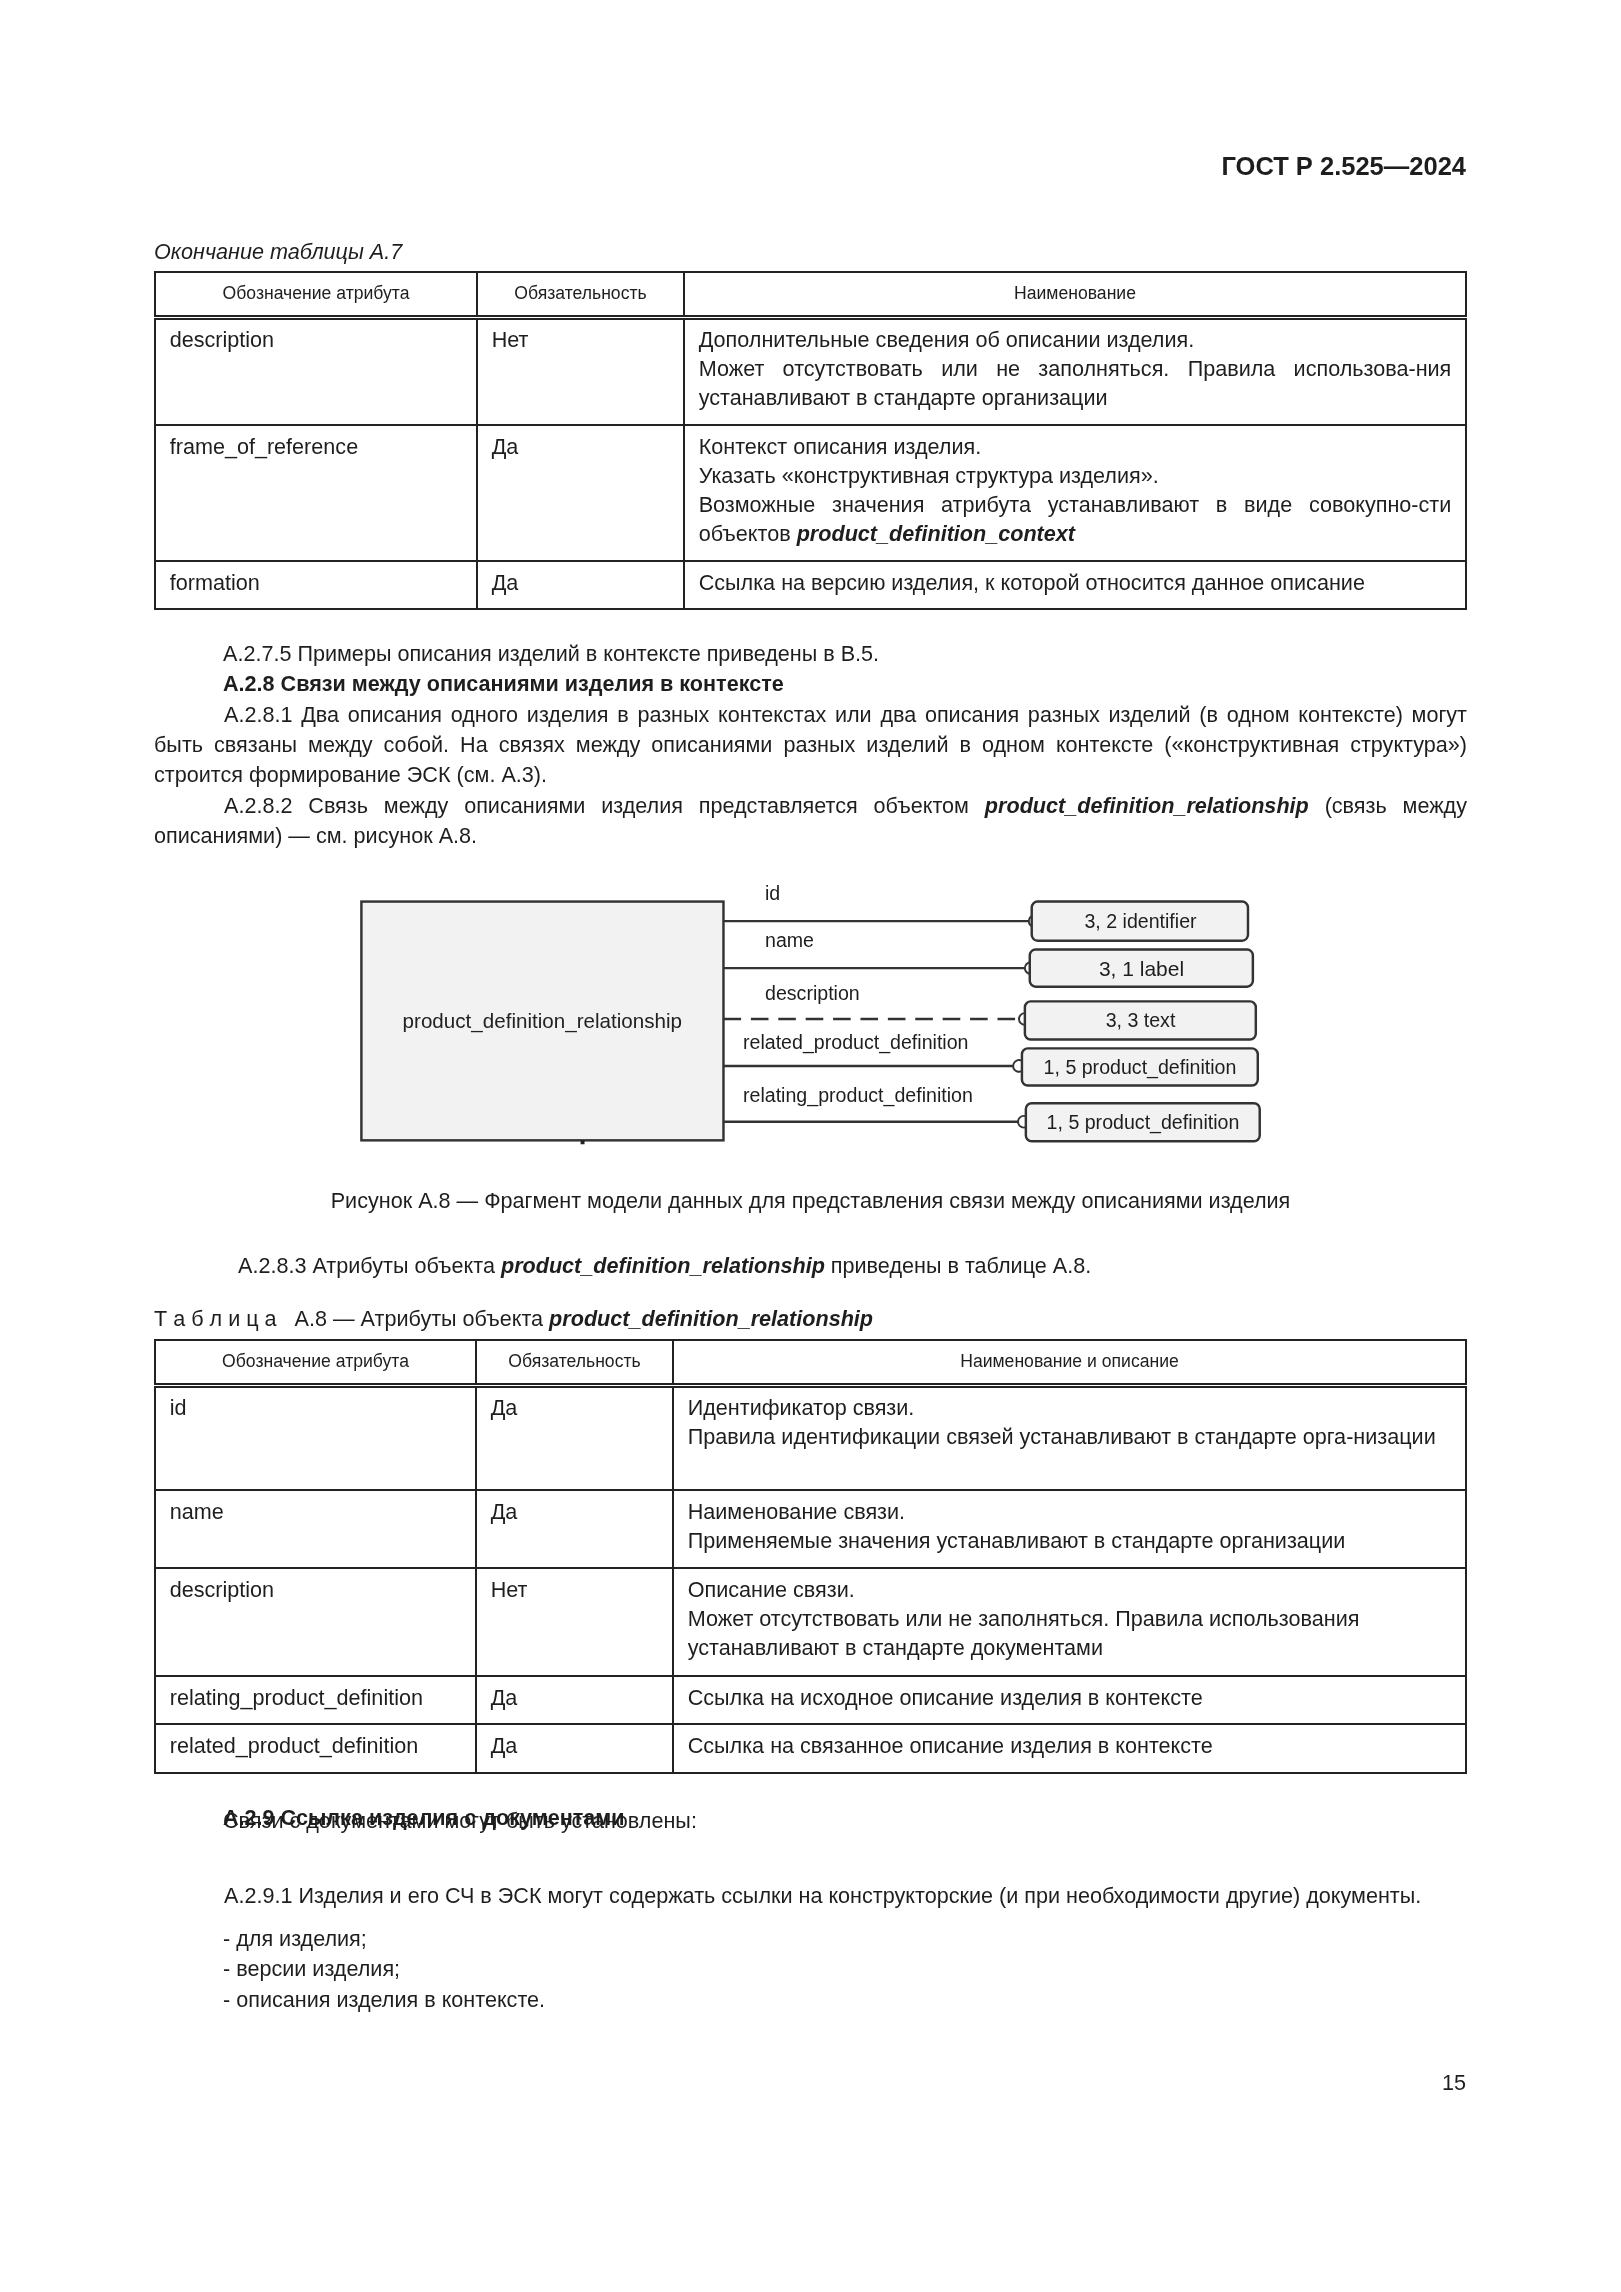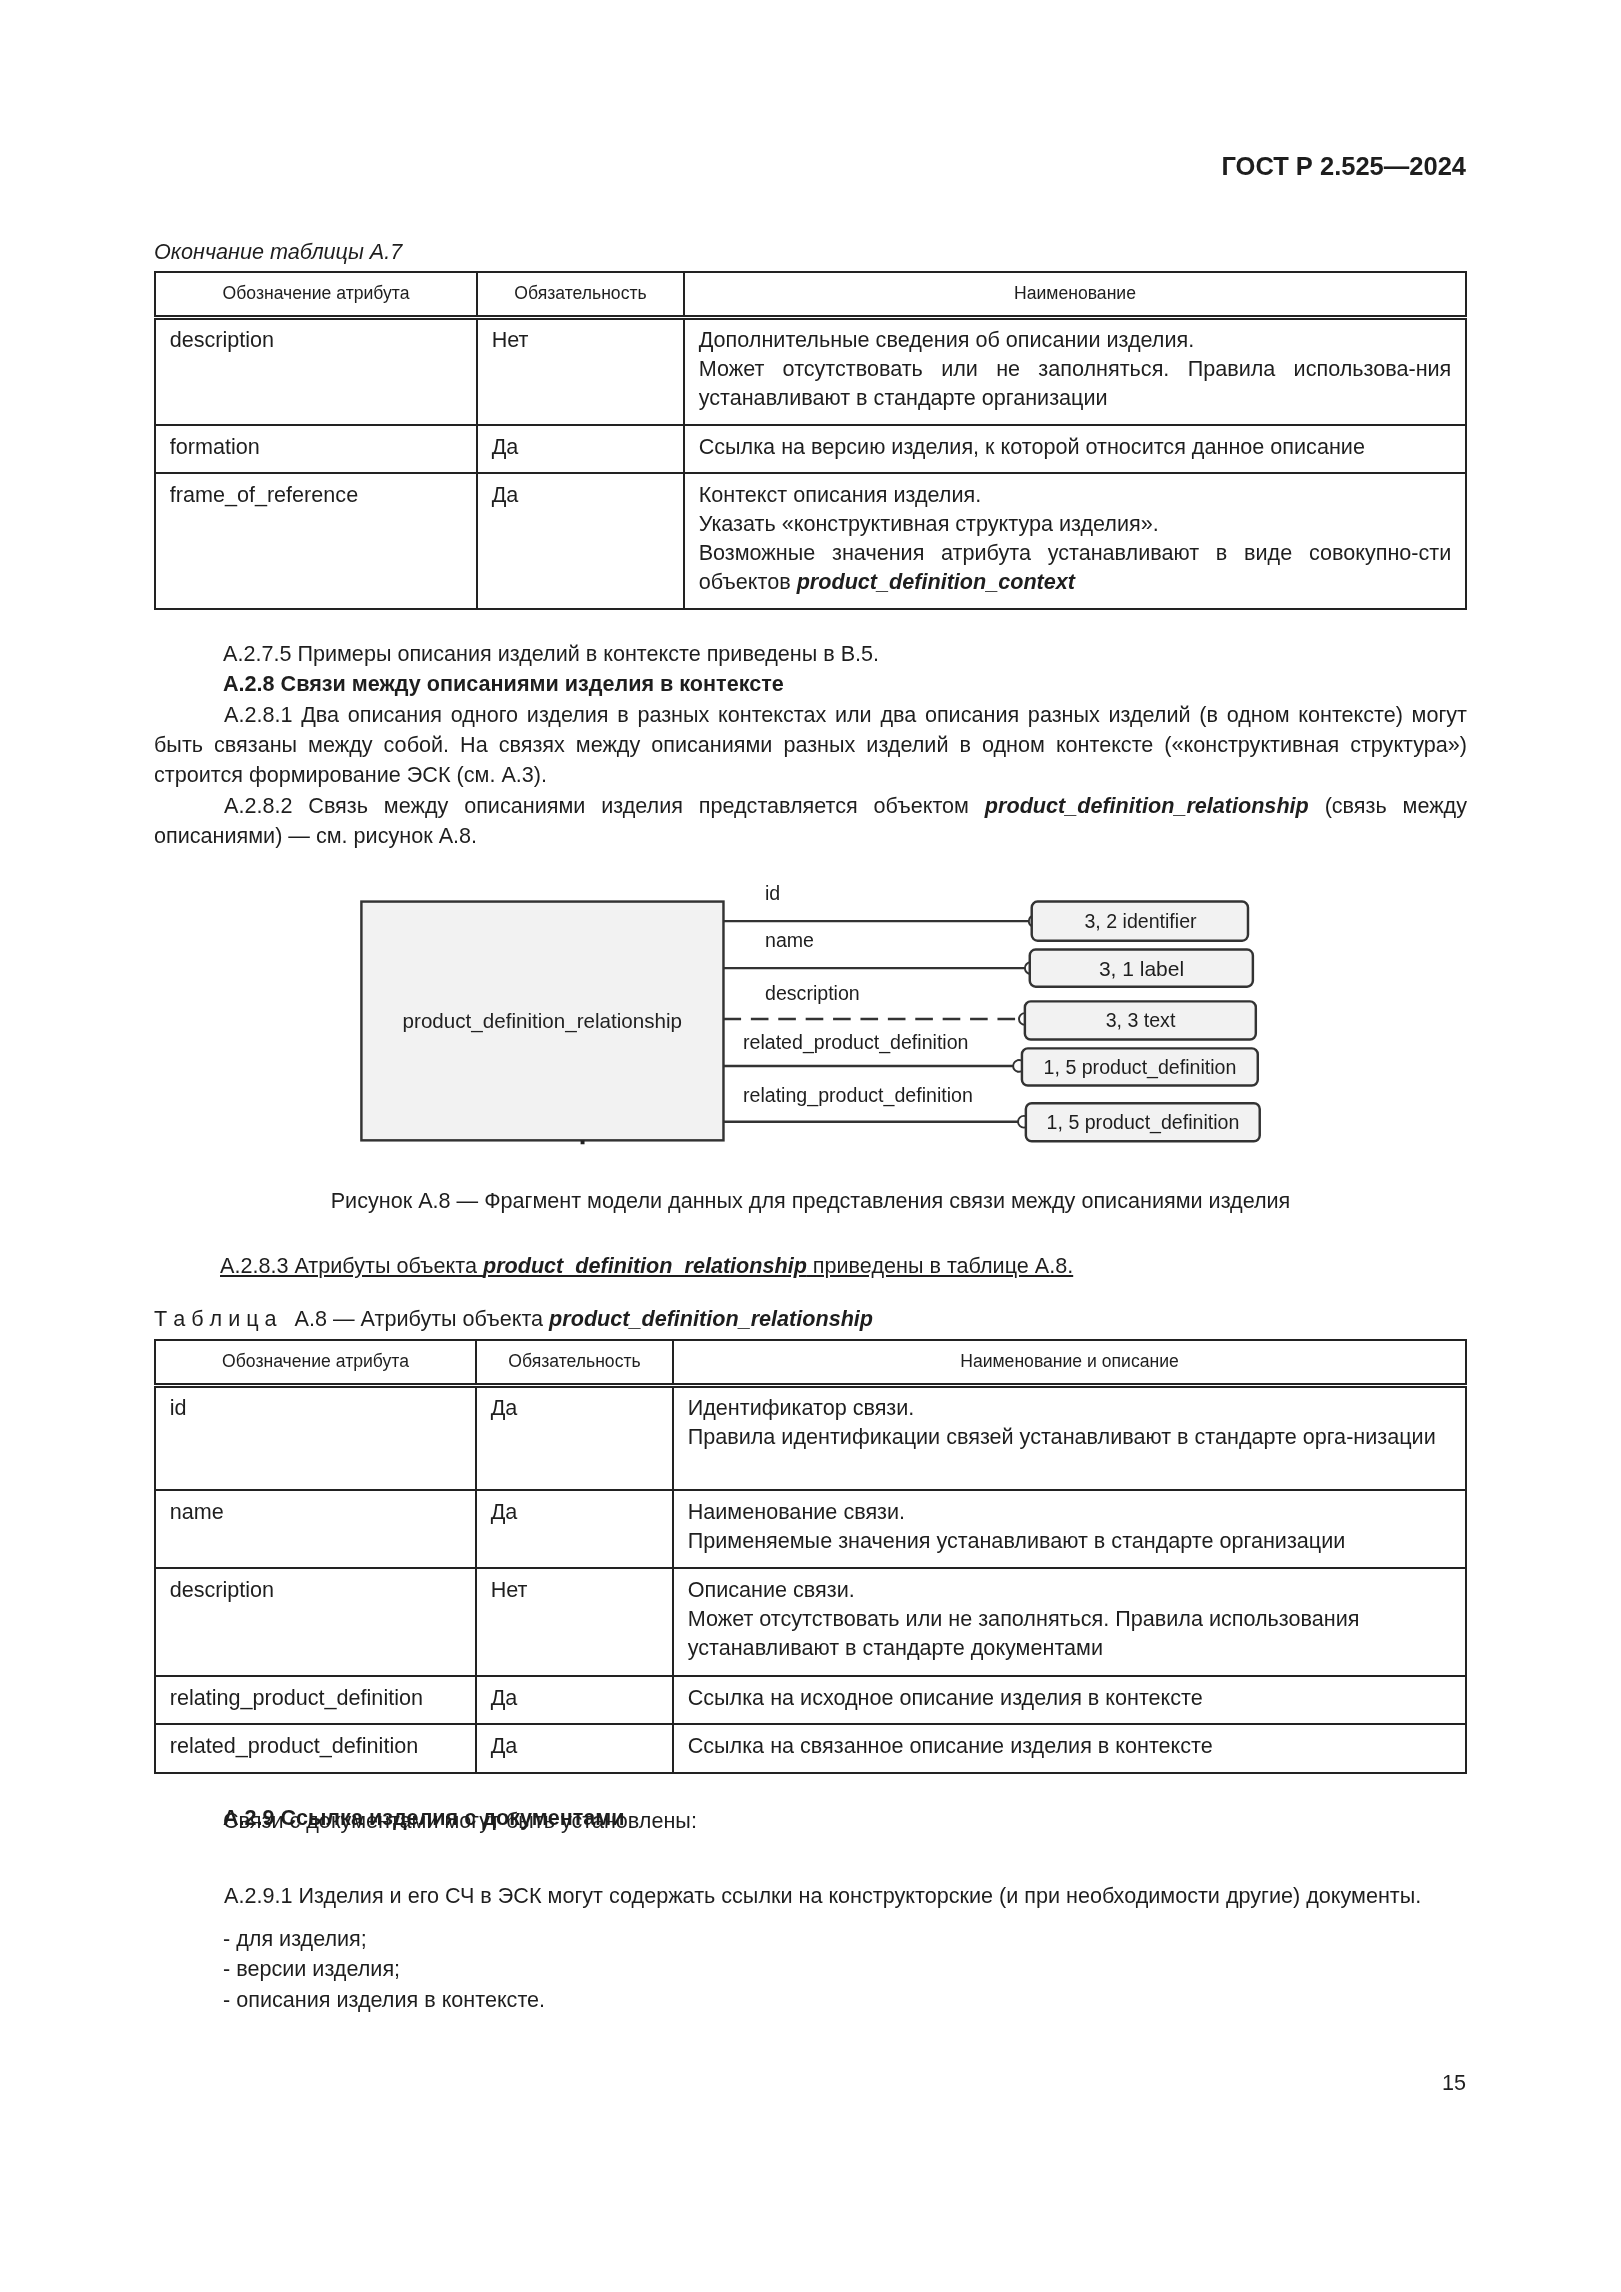--- a/index.html
+++ b/index.html
@@ -41,34 +41,34 @@
     <th>Наименование</th>
   </tr>
   <tr style="height:108px;">
     <td>description</td>
     <td>Нет</td>
     <td>
       <span class="cell-text">Дополнительные сведения об описании изделия.</span>
       <span class="cell-text just-cell">Может отсутствовать или не заполняться. Правила использова-ния устанавливают в стандарте организации</span>
     </td>
   </tr>
-  <tr style="height:48px;">
-    <td>formation</td>
-    <td>Да</td>
-    <td>
-      <span class="cell-text">Ссылка на версию изделия, к которой относится данное описание</span>
-    </td>
-  </tr>
   <tr style="height:136px;">
     <td>frame_of_reference</td>
     <td>Да</td>
     <td>
       <span class="cell-text">Контекст описания изделия.</span>
       <span class="cell-text">Указать «конструктивная структура изделия».</span>
       <span class="cell-text just-cell"><span>Возможные значения атрибута устанавливают в виде совокупно-сти объектов</span> <span class="bi">product_definition_context</span></span>
+    </td>
+  </tr>
+  <tr style="height:48px;">
+    <td>formation</td>
+    <td>Да</td>
+    <td>
+      <span class="cell-text">Ссылка на версию изделия, к которой относится данное описание</span>
     </td>
   </tr>
 </tbody>
   </table>
 
 <div class="p" style="left:223px; top:639px;">А.2.7.5  Примеры описания изделий в контексте приведены в В.5.</div>
 <div class="p b" style="left:223px; top:669px;">А.2.8  Связи между описаниями изделия в контексте</div>
 <div class="p just" style="left:154px; top:700px; width:1313px; text-indent:70px;">А.2.8.1  Два описания одного изделия в разных контекстах или два описания разных изделий (в одном контексте) могут быть связаны между собой. На связях между описаниями разных изделий в одном контексте («конструктивная структура») строится формирование ЭСК (см. А.3).</div>
 <div class="p just" style="left:154px; top:791px; width:1313px; text-indent:70px;"><span>А.2.8.2  Связь между описаниями изделия представляется объектом </span><span class="bi">product_definition_relationship</span><span> (связь между описаниями) — см. рисунок А.8.</span></div>
 
@@ -104,21 +104,21 @@
   <div class="abs" style="left:390px; top:202px; font-size:19.6px;">relating_product_definition</div>
   <div class="abs" style="left:679px; top:28px; width:217px; text-align:center; font-size:19.6px;">3, 2 identifier</div>
   <div class="abs" style="left:677px; top:75px; width:223px; text-align:center; font-size:21px;">3, 1 label</div>
   <div class="abs" style="left:672px; top:127px; width:231px; text-align:center; font-size:19.6px;">3, 3 text</div>
   <div class="abs" style="left:669px; top:174px; width:236px; text-align:center; font-size:19.6px;">1, 5 product_definition</div>
   <div class="abs" style="left:673px; top:229px; width:234px; text-align:center; font-size:19.6px;">1, 5 product_definition</div>
 </div>
 
 <div class="caption">Рисунок А.8 — Фрагмент модели данных для представления связи между описаниями изделия</div>
 
-<div class="p" style="left:220px; top:1251px;text-decoration:underline;"><span>А.2.8.3  Атрибуты объекта </span><span class="bi">product_definition_relationship</span><span> приведены в таблице А.8.</span></div>
+<div class="p" style="left:238px; top:1251px;"><span>А.2.8.3  Атрибуты объекта </span><span class="bi">product_definition_relationship</span><span> приведены в таблице А.8.</span></div>
 
 <div class="p" style="left:154px; top:1304px;"><span style="white-space:pre;">Т а б л и ц а   А.8 — Атрибуты объекта </span><span class="bi">product_definition_relationship</span></div>
 
 <table class="t" style="left:154px; top:1339px; width:1313px;">
   <colgroup>
       <col style="width:321px">
       <col style="width:197px">
       <col>
     </colgroup>
   <tbody>

